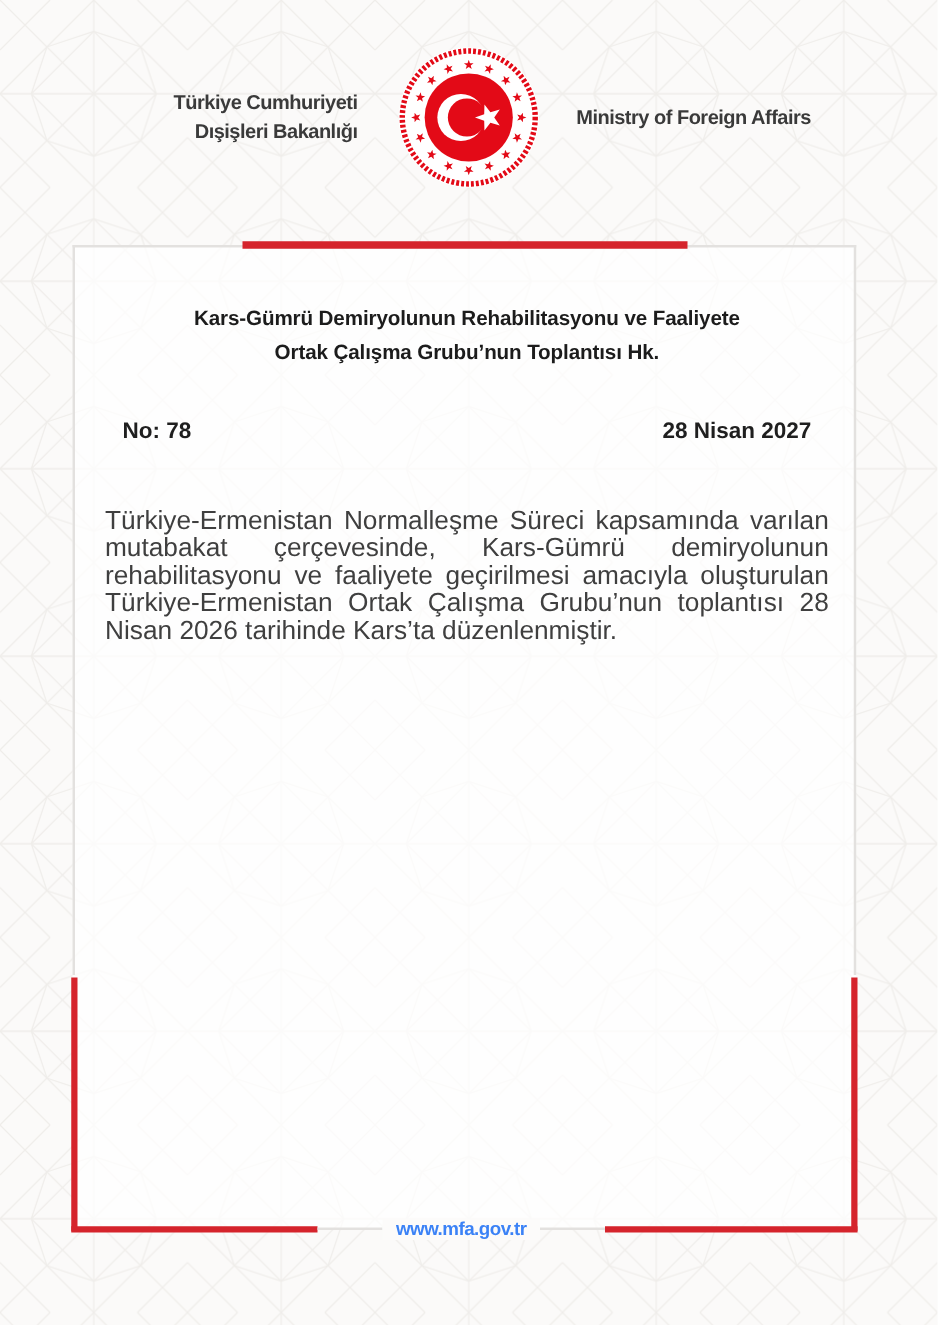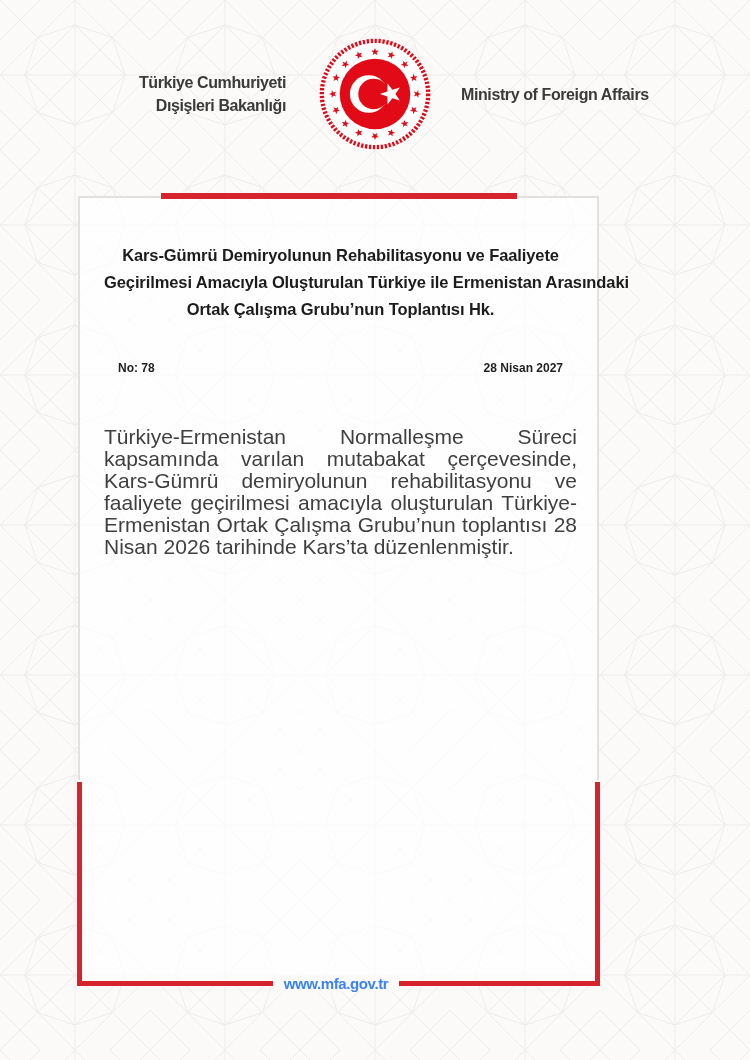--- a/index.html
+++ b/index.html
@@ -32,24 +32,23 @@
     color: #3a3a3a;
     padding-left: 36px;
   }
   .org-tr { text-align: right; padding-right: 31px; }
   .org-en { text-align: left; padding-left: 28px; }
   .emblem-wrap { width: 116px; height: 116px; }
   
   .card {
     position: absolute;
     left: 58px; top: 196px;
-    width: 521px; height: 787px;
+    width: 627px; height: 787px;
     background: rgba(255,255,255,0.72);
     z-index: 1;
-    margin-left: 20px;
   }
   .b-top   { position: absolute; top: 0; left: 0; right: 0; height: 2px; background: #e3e1df; }
   .b-left  { position: absolute; top: 0; left: 0; width: 2px; height: 584px; background: #e3e1df; }
   .b-right { position: absolute; top: 0; right: 0; width: 2px; height: 584px; background: #e3e1df; }
   .b-left-red  { position: absolute; bottom: -2px; left: -1px;  width: 5px; height: 203px; background: var(--red); }
   .b-right-red { position: absolute; bottom: -2px; right: -1px; width: 5px; height: 203px; background: var(--red); }
   .accent-top {
     position: absolute;
     top: -3px; left: 50%;
     transform: translateX(-50%);
@@ -91,21 +90,21 @@
     line-height: 27px;
     color: #1c1c1c;
     letter-spacing: -0.1px;
   }
   .doc-title .t-line { display: block; white-space: nowrap; }
   .doc-meta {
     margin: 38px 14px 0 14px;
     display: flex;
     justify-content: space-between;
     align-items: baseline;
-    font-size: 12px;
+    font-size: 18px;
     font-weight: bold;
     color: #1f1f1f;
   }
   .doc-body { margin-top: 51px; }
   .doc-body p {
     font-size: 21px;
     line-height: 22px;
     text-align: justify;
     color: #3f3f3f;
     margin-bottom: 14px;
@@ -180,21 +179,20 @@
   <div class="b-top"></div>
   <div class="b-left"></div>
   <div class="b-right"></div>
   <div class="b-left-red"></div>
   <div class="b-right-red"></div>
   <div class="accent-top"></div>
 
   <div class="content">
     <h1 class="doc-title">
       <span class="t-line">Kars-Gümrü Demiryolunun Rehabilitasyonu ve Faaliyete</span>
-      <span class="t-line">Geçirilmesi Amacıyla Oluşturulan Türkiye ile Ermenistan Arasındaki</span>
       <span class="t-line">Ortak Çalışma Grubu’nun Toplantısı Hk.</span>
     </h1>
 
     <div class="doc-meta">
       <span>No: 78</span>
       <span>28 Nisan 2027</span>
     </div>
 
     <div class="doc-body">
       <p>Türkiye-Ermenistan Normalleşme Süreci kapsamında varılan mutabakat çerçevesinde, Kars-Gümrü demiryolunun rehabilitasyonu ve faaliyete geçirilmesi amacıyla oluşturulan Türkiye-Ermenistan Ortak Çalışma Grubu’nun toplantısı 28 Nisan 2026 tarihinde Kars’ta düzenlenmiştir.</p>

